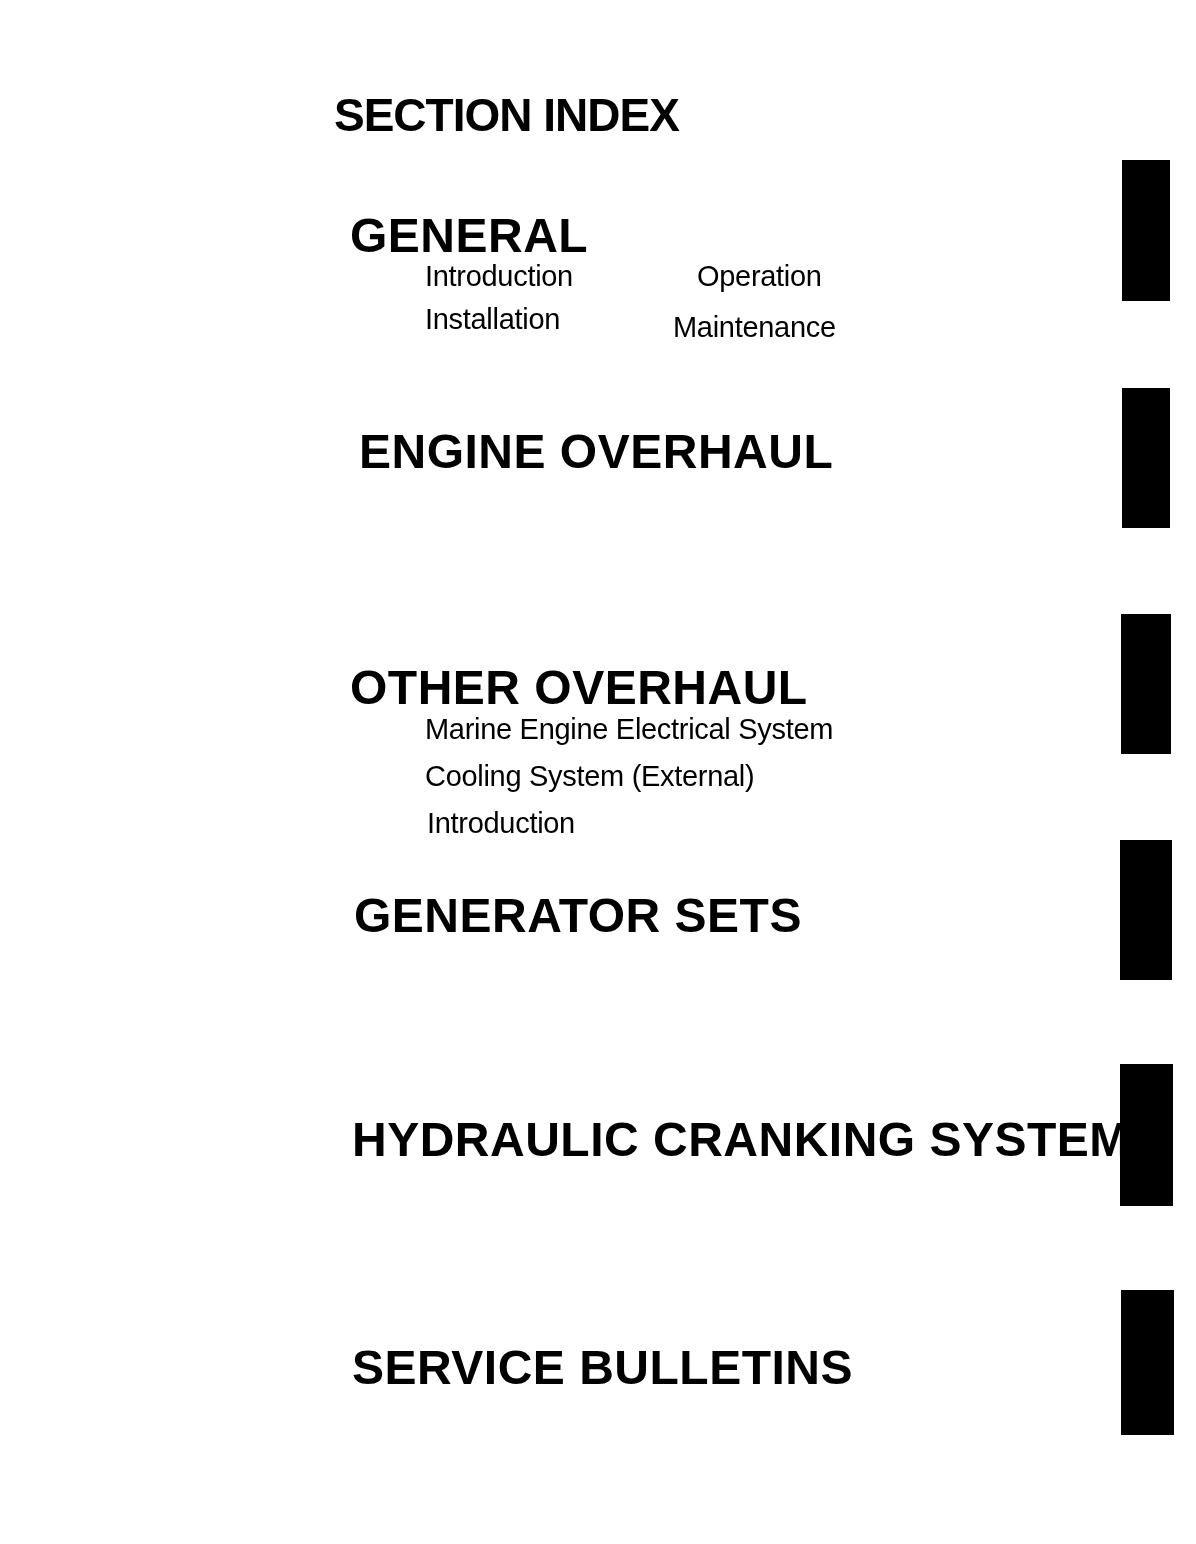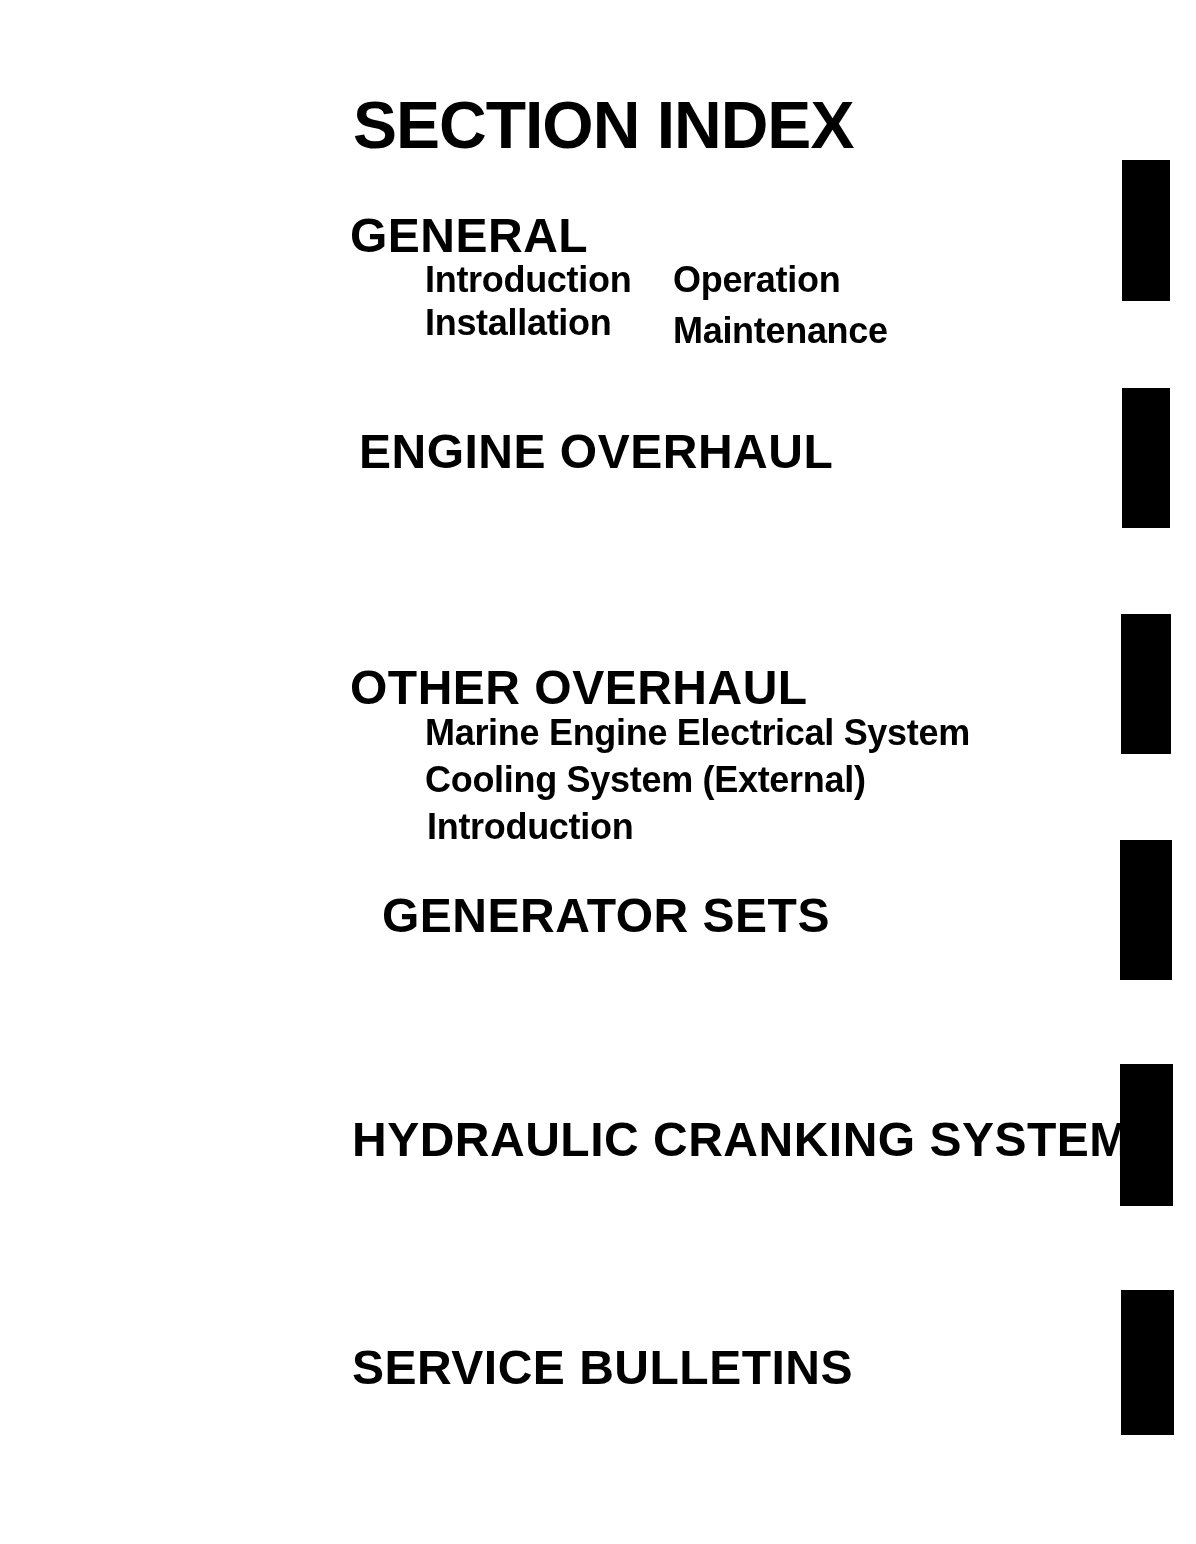--- a/index.html
+++ b/index.html
@@ -1,44 +1,44 @@
 <!DOCTYPE html>
 <html><head>
 <meta charset="utf-8">
 <style>
   html, body { margin: 0; padding: 0; background: #ffffff; }
   body { width: 1196px; height: 1544px; position: relative; overflow: hidden;
          font-family: "Liberation Sans", sans-serif; color: #000; }
-  .title { position: absolute; left: 353px; top: 92px; font-size: 66px; font-weight: bold;
+  .title { position: absolute; left: 334px; top: 92px; font-size: 46px; font-weight: bold;
            letter-spacing: -1px; line-height: 1; white-space: nowrap; }
   .sec { position: absolute; left: 350px; font-size: 48px; font-weight: bold; line-height: 1;
          white-space: nowrap; letter-spacing: 0.5px; }
-  .sub { position: absolute; font-size: 36px; font-weight: bold; line-height: 1; white-space: nowrap;
+  .sub { position: absolute; font-size: 29px; font-weight: normal; line-height: 1; white-space: nowrap;
          letter-spacing: -0.3px; }
   .tab { position: absolute; background: #000; width: 48px; height: 142px; left: 1122px; }
 </style>
 </head>
 <body>
 
 <div class="title">SECTION INDEX</div>
 
 <div class="sec" style="top:212px;">GENERAL</div>
 <div class="sub" style="left:425px; top:262px;">Introduction</div>
-<div class="sub" style="left:673px; top:262px;">Operation</div>
+<div class="sub" style="left:697px; top:262px;">Operation</div>
 <div class="sub" style="left:425px; top:305px;">Installation</div>
 <div class="sub" style="left:673px; top:313px;">Maintenance</div>
 
 <div class="sec" style="top:428px;margin-left:9px;">ENGINE OVERHAUL</div>
 
 <div class="sec" style="top:664px;">OTHER OVERHAUL</div>
 <div class="sub" style="left:425px; top:715px;">Marine Engine Electrical System</div>
 <div class="sub" style="left:425px; top:762px;">Cooling System (External)</div>
 <div class="sub" style="left:427px; top:809px;">Introduction</div>
 
-<div class="sec" style="left:354px; top:892px;margin-left:28px;">GENERATOR SETS</div>
+<div class="sec" style="left:354px; top:892px;">GENERATOR SETS</div>
 
 <div class="sec" style="left:352px; top:1116px;">HYDRAULIC CRANKING SYSTEM</div>
 
 <div class="sec" style="left:352px; top:1344px;text-align:center;">SERVICE BULLETINS</div>
 
 <div class="tab" style="top:160px; height:141px;"></div>
 <div class="tab" style="top:388px; height:140px;"></div>
 <div class="tab" style="top:614px; height:140px; left:1121px; width:50px;"></div>
 <div class="tab" style="top:840px; height:140px; left:1120px; width:52px;"></div>
 <div class="tab" style="top:1064px; height:142px; left:1120px; width:53px;"></div>

